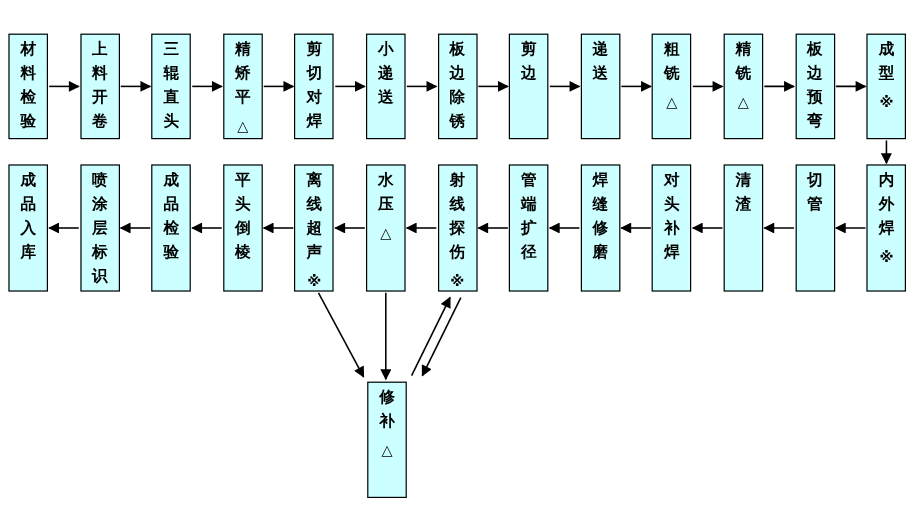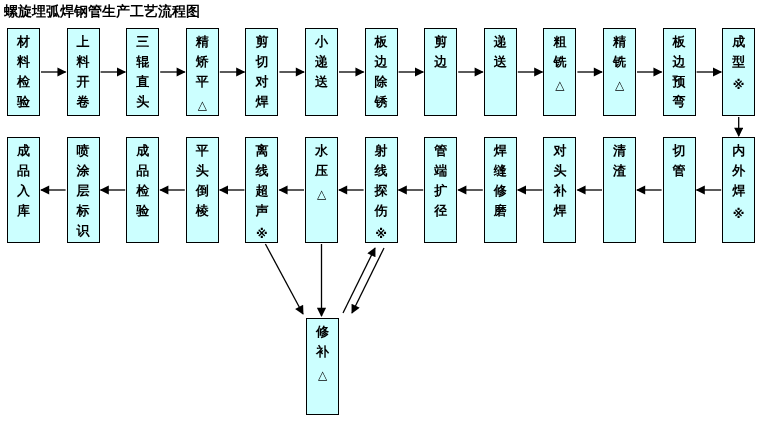--- a/index.html
+++ b/index.html
@@ -9,21 +9,20 @@
   .fbox{position:absolute;box-sizing:border-box;border:1px solid #000;display:flex;
         flex-direction:column;align-items:center;padding-top:3px;overflow:hidden;}
   .glyph{font-size:13px;line-height:20px;font-weight:bold;color:#000;text-align:center;}
   .glyph.sym{margin-top:3px;font-size:12px;}
   #arrows{position:absolute;left:0;top:0;pointer-events:none;}
 </style>
 </head>
 <body>
 
 <div id="canvas">
-  <div class="title">螺旋埋弧焊钢管生产工艺流程图</div>
   <div id="boxes">
       <div class="fbox" style="left: 7px; top: 28px; width: 33px; height: 88px; background: rgb(204, 255, 255); border-color: rgb(0, 0, 0);">
         <div class="glyph" style="color: rgb(0, 0, 0);">材</div>
         <div class="glyph" style="color: rgb(0, 0, 0);">料</div>
         <div class="glyph" style="color: rgb(0, 0, 0);">检</div>
         <div class="glyph" style="color: rgb(0, 0, 0);">验</div>
       </div>
       <div class="fbox" style="left: 66.6px; top: 28px; width: 33px; height: 88px; background: rgb(204, 255, 255); border-color: rgb(0, 0, 0);">
         <div class="glyph" style="color: rgb(0, 0, 0);">上</div>
         <div class="glyph" style="color: rgb(0, 0, 0);">料</div>

